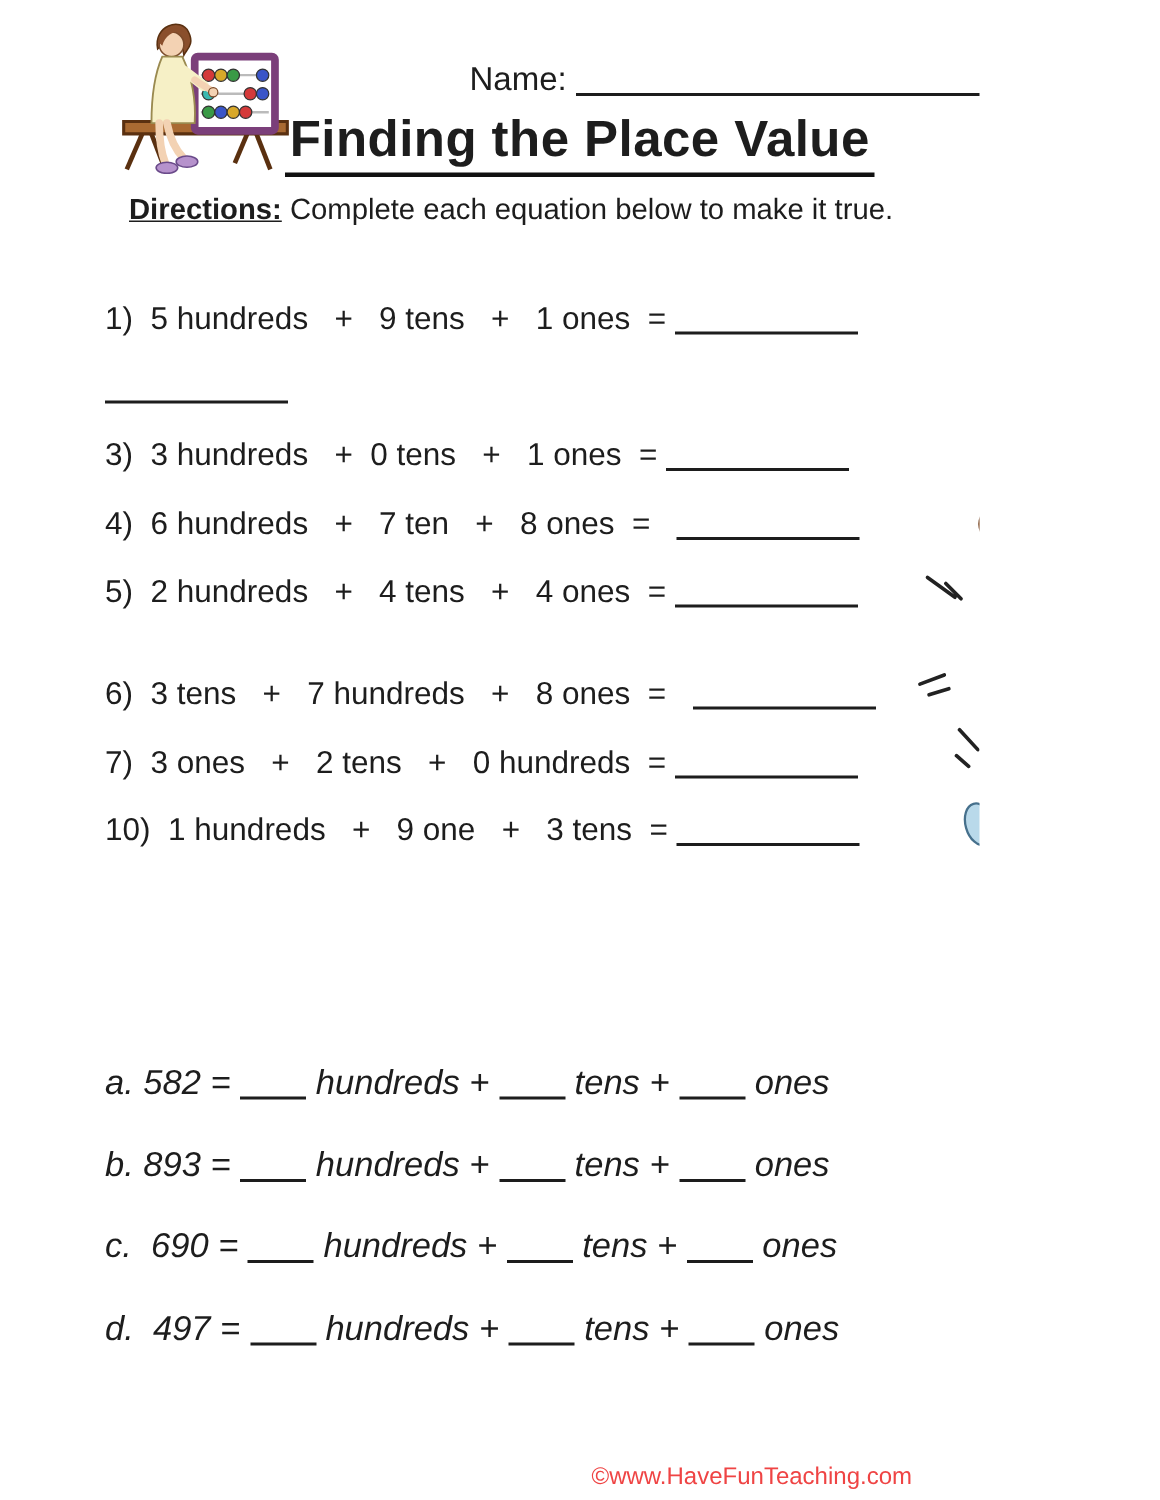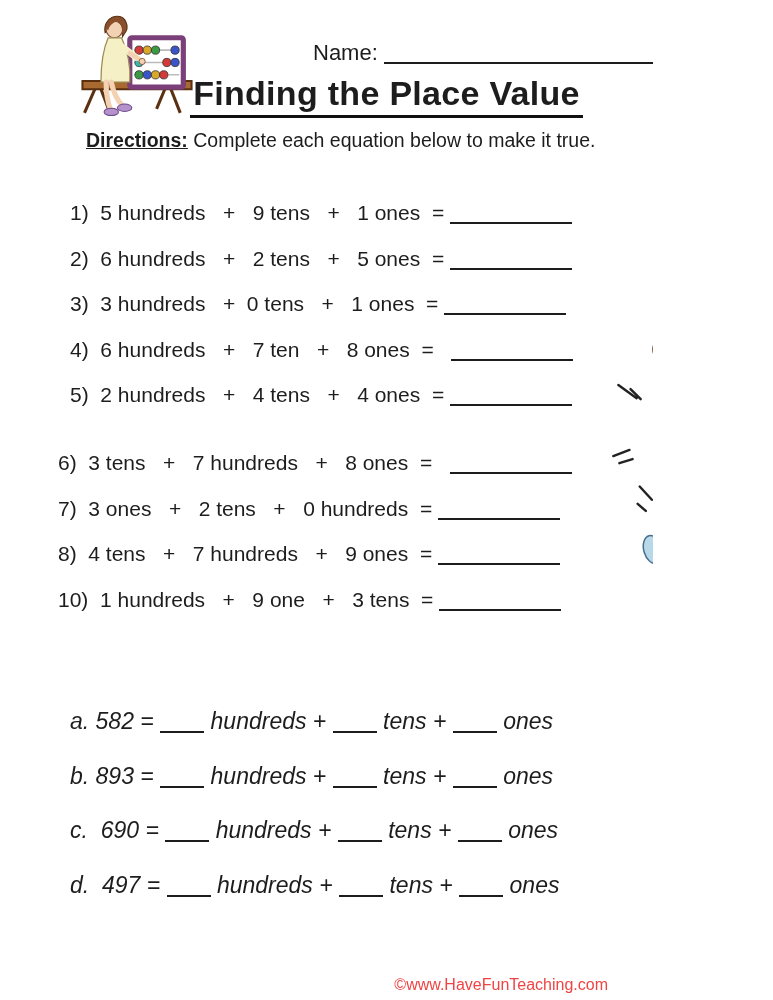--- a/index.html
+++ b/index.html
@@ -24,21 +24,21 @@
   .title-text {
     display:inline-block;
     font-size:34px; font-weight:bold; letter-spacing:0.3px;
     border-bottom:3.6px solid #111;
     padding:0 3px 2px 3px;
   }
   .directions { position:absolute; left:86px; top:129px; font-size:19.5px; white-space:pre; }
   .directions-label { font-weight:bold; text-decoration:underline; }
   
   .eq-group1 { position:absolute; left:70px; top:190px; }
-  .eq-group2 { position:absolute; left:58px; top:440px; }
+  .eq-group2 { position:absolute; left:70px; top:440px; }
   .eq-row { height:45.5px; line-height:45.5px; font-size:21px; white-space:pre; }
   .eq-blank { width:122px; }
   
   .dec-group { position:absolute; left:70px; top:694px; }
   .dec-row { height:54.6px; line-height:54.6px; font-size:23px; white-space:pre;font-style:italic; }
   .dec-blank { width:44px; border-bottom-width:2.6px; }
   
   .footer { position:absolute; right:45px; top:976px; font-size:16px; color:#ef4444; }
   
   .clip-kid { position:absolute; left:610px; top:324px; width:164px; height:256px; }
@@ -90,30 +90,29 @@
   <div class="name-row"><span>Name: </span><span class="blank name-blank"></span></div>
 
   <div class="title-wrap">
     <span class="title-text">Finding the Place Value</span>
   </div>
 
   <div class="directions"><span class="directions-label">Directions:</span><span> Complete each equation below to make it true.</span></div>
 
   <div class="eq-group1">
     <div class="eq-row"><span>1)  5 hundreds   +   9 tens   +   1 ones  = </span><span class="blank eq-blank"></span></div>
-    <div class="eq-row"><span>2)  6 hundreds   +   2 tens   +   5 ones  = </span><span class="blank eq-blank"></span></div>
+    <div class="eq-row"><span class="blank eq-blank"></span></div>
     <div class="eq-row"><span>3)  3 hundreds   +  0 tens   +   1 ones  = </span><span class="blank eq-blank"></span></div>
     <div class="eq-row"><span>4)  6 hundreds   +   7 ten   +   8 ones  =   </span><span class="blank eq-blank"></span></div>
     <div class="eq-row"><span>5)  2 hundreds   +   4 tens   +   4 ones  = </span><span class="blank eq-blank"></span></div>
   </div>
 
   <div class="eq-group2">
     <div class="eq-row"><span>6)  3 tens   +   7 hundreds   +   8 ones  =   </span><span class="blank eq-blank"></span></div>
     <div class="eq-row"><span>7)  3 ones   +   2 tens   +   0 hundreds  = </span><span class="blank eq-blank"></span></div>
-    <div class="eq-row"><span>8)  4 tens   +   7 hundreds   +   9 ones  = </span><span class="blank eq-blank"></span></div>
     <div class="eq-row"><span>10)  1 hundreds   +   9 one   +   3 tens  = </span><span class="blank eq-blank"></span></div>
   </div>
 
   <div class="dec-group">
     <div class="dec-row"><span>a. 582 = </span><span class="blank dec-blank"></span><span> hundreds + </span><span class="blank dec-blank"></span><span> tens + </span><span class="blank dec-blank"></span><span> ones</span></div>
     <div class="dec-row"><span>b. 893 = </span><span class="blank dec-blank"></span><span> hundreds + </span><span class="blank dec-blank"></span><span> tens + </span><span class="blank dec-blank"></span><span> ones</span></div>
     <div class="dec-row"><span>c.  690 = </span><span class="blank dec-blank"></span><span> hundreds + </span><span class="blank dec-blank"></span><span> tens + </span><span class="blank dec-blank"></span><span> ones</span></div>
     <div class="dec-row"><span>d.  497 = </span><span class="blank dec-blank"></span><span> hundreds + </span><span class="blank dec-blank"></span><span> tens + </span><span class="blank dec-blank"></span><span> ones</span></div>
   </div>
 

